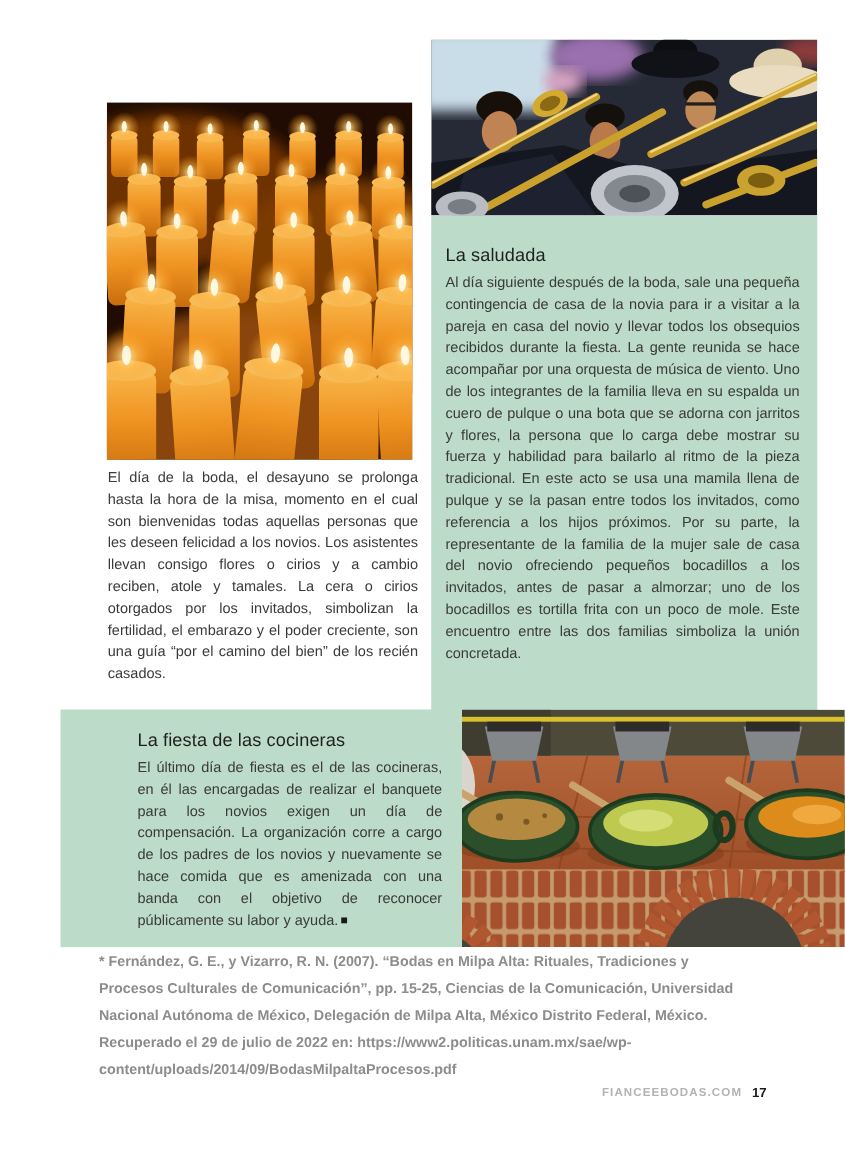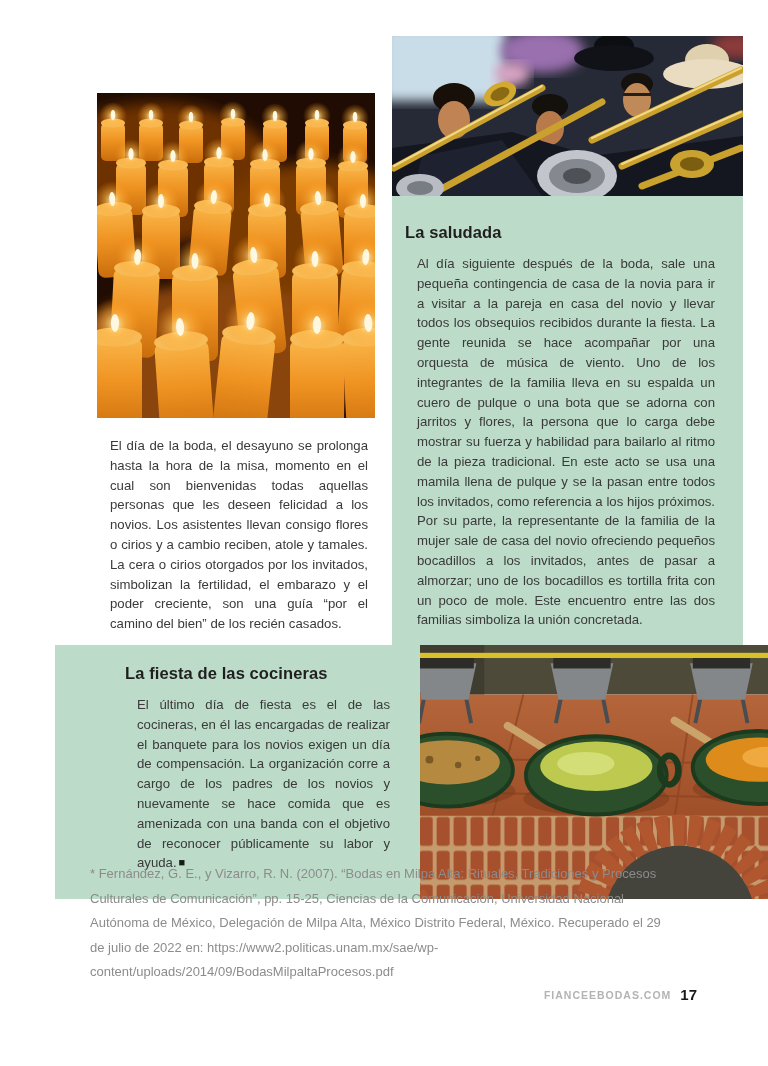--- a/index.html
+++ b/index.html
@@ -6,51 +6,51 @@
   .page{
     position:relative;width:768px;height:1066px;background:#ffffff;
     font-family:"Liberation Sans", sans-serif;overflow:hidden;
   }
   .photo{position:absolute;overflow:hidden;}
   .photo svg{display:block;width:100%;height:100%;}
   .candles-wrap{left:97px;top:93px;width:278px;height:325px;}
   .band-wrap{left:392px;top:36px;width:351px;height:160px;}
 
   h3.sec-title{
-    margin:0 0 5px 0;font-size:16.5px;line-height:20px;font-weight:bold;
+    margin:0 0 5px 0;font-size:16.5px;line-height:20px;font-weight:normal;
     color:#1f1f1f;letter-spacing:0.1px;
   }
   p.sec-body{
-    margin:12px;font-size:13.2px;line-height:19.8px;color:#3a3a3a;
+    margin:0;font-size:13.2px;line-height:19.8px;color:#3a3a3a;
     text-align:justify;
   }
   .flores{position:absolute;left:98px;top:424px;width:282px;}
   .greenblock{background:#bcdbc8;box-sizing:border-box;}
   .saludada{
     position:absolute;left:392px;top:196px;width:351px;height:452px;
     padding:26px 16px 0 13px;
   }
   .bottom-row{
     position:absolute;left:28px;top:645px;width:715px;min-height:200px;
     display:flex;align-items:stretch;padding-left:27px;
   }
   .cocineras{width:365px;flex:0 0 365px;padding:18px 18px 14px 70px;}
   .food-wrap{position:relative;flex:1 1 auto;}
   .food-wrap svg{position:absolute;inset:0;width:100%;height:100%;}
   .end-mark{color:#1a1a1a;font-size:11px;vertical-align:1px;padding-left:2px;}
 
   .footnote{
     position:absolute;left:90px;top:862px;width:588px;margin:0;
-    font-size:13px;line-height:24.5px;color:#8c8c8c;text-align:left;
+    font-size:13px;line-height:24.5px;color:#8c8c8c;text-align:left;font-weight:bold;
   }
   .page-footer{
     position:absolute;top:986px;right:71px;display:flex;align-items:center;gap:9px;
   }
   .site-name{font-size:10.5px;letter-spacing:1px;color:#b3b3b3;font-weight:bold;}
-  .page-number{font-size:15px;font-weight:bold;color:#1a1a1a;}
+  .page-number{font-size:12px;font-weight:bold;color:#1a1a1a;}
 </style>
 </head>
 <body>
 
 <div class="page">
 
   <div class="photo candles-wrap">
     <svg viewBox="0 0 278 325" preserveAspectRatio="xMidYMid slice">
       <defs>
         <linearGradient id="cb" x1="0" y1="0" x2="0" y2="1">

